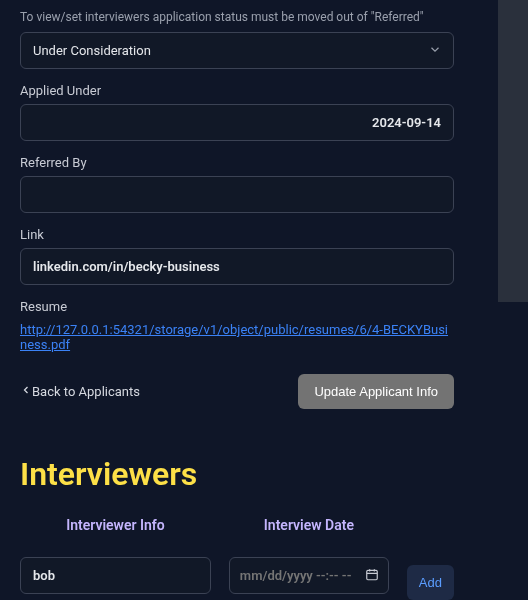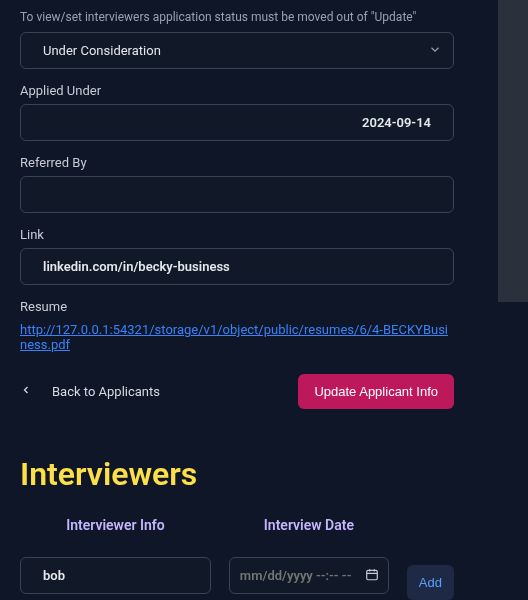--- a/index.html
+++ b/index.html
@@ -42,21 +42,21 @@
       margin-bottom: 8px;
     }
     .select-wrap {
       position: relative;
     }
     .select-input, .text-input, .datetime-input {
       width: 100%;
       background: #111827;
       border: 1px solid #3b4254;
       border-radius: 6px;
-      padding: 10px 22px;
+      padding: 10px 12px;
       color: #e5e7eb;
       font-size: 13px;
       outline: none;
       font-family: inherit;
     }
     .select-wrap .chevron {
       position: absolute;
       right: 12px;
       top: 50%;
       transform: translateY(-50%);
@@ -75,27 +75,27 @@
     }
     .actions-row {
       display: flex;
       justify-content: space-between;
       align-items: center;
       margin-top: 22px;
     }
     .back-link {
       display: flex;
       align-items: center;
-      gap: 20px;
+      gap: 0;
       color: #d6d9e0;
       font-size: 13px;
       cursor: pointer;
     }
     .update-btn {
-      background: #be185d;
+      background: #737373;
       color: #fff;
       border: none;
       border-radius: 6px;
       padding: 10px 16px;
       font-size: 13px;
       font-weight: 500;
       cursor: pointer;
     }
     .section-title {
       font-size: 32px;
@@ -156,21 +156,21 @@
     }
   </style>
 </head>
 <body>
 
 <div class="side-strip"></div>
 
 <div class="main-panel">
 
   <div class="field-group">
-    <div class="helper-text">To view/set interviewers application status must be moved out of "Update"</div>
+    <div class="helper-text">To view/set interviewers application status must be moved out of "Referred"</div>
     <div class="select-wrap">
       <div class="select-input">Under Consideration</div>
       <span class="chevron">
         <svg width="14" height="14" viewBox="0 0 24 24" fill="none" stroke="#9aa0ad" stroke-width="2">
             <polyline points="6 9 12 15 18 9"></polyline>
           </svg>
       </span>
     </div>
   </div>
 

